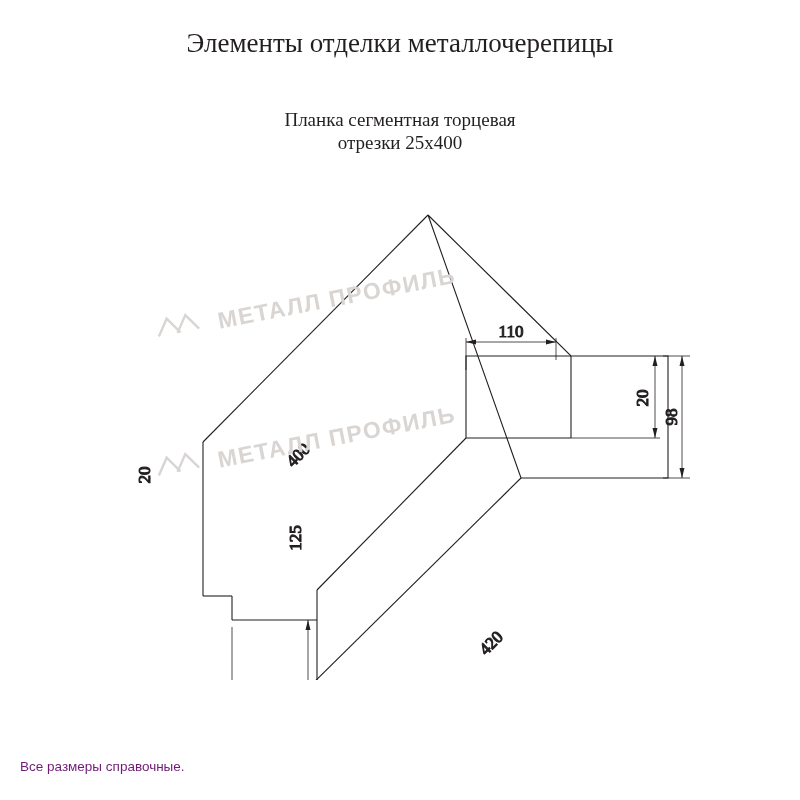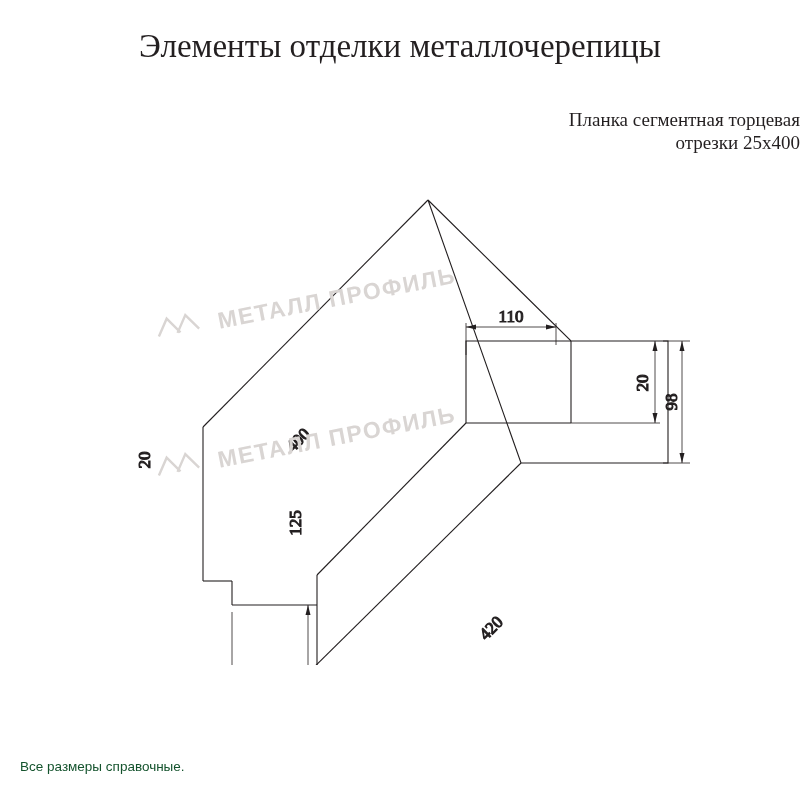--- a/index.html
+++ b/index.html
@@ -19,46 +19,46 @@
     position: relative;
     width: 800px;
     height: 800px;
   }
   .title {
     position: absolute;
     top: 28px;
     left: 0;
     width: 800px;
     text-align: center;
-    font-size: 33px;
+    font-size: 27px;
     letter-spacing: 0px;
     color: #231f20;
   }
   .subtitle {
     position: absolute;
     top: 108px;
     left: 0;
     width: 800px;
-    text-align: right;
+    text-align: center;
     font-size: 19px;
     line-height: 23px;
     color: #231f20;
   }
   .footnotes {
     position: absolute;
     left: 20px;
     bottom: 22px;
     font-family: "Liberation Sans", sans-serif;
     font-size: 13.5px;
     line-height: 22px;
-    color: #14532d;
+    color: #701a75;
   }
   .drawing {
     position: absolute;
-    top: 145px;
+    top: 160px;
     left: 0;
     width: 800px;
     height: 520px;
   }
   .wm {
     position: absolute;
     pointer-events: none;
     user-select: none;
     color: #d9d5d3;
     font-family: "Liberation Sans", sans-serif;

